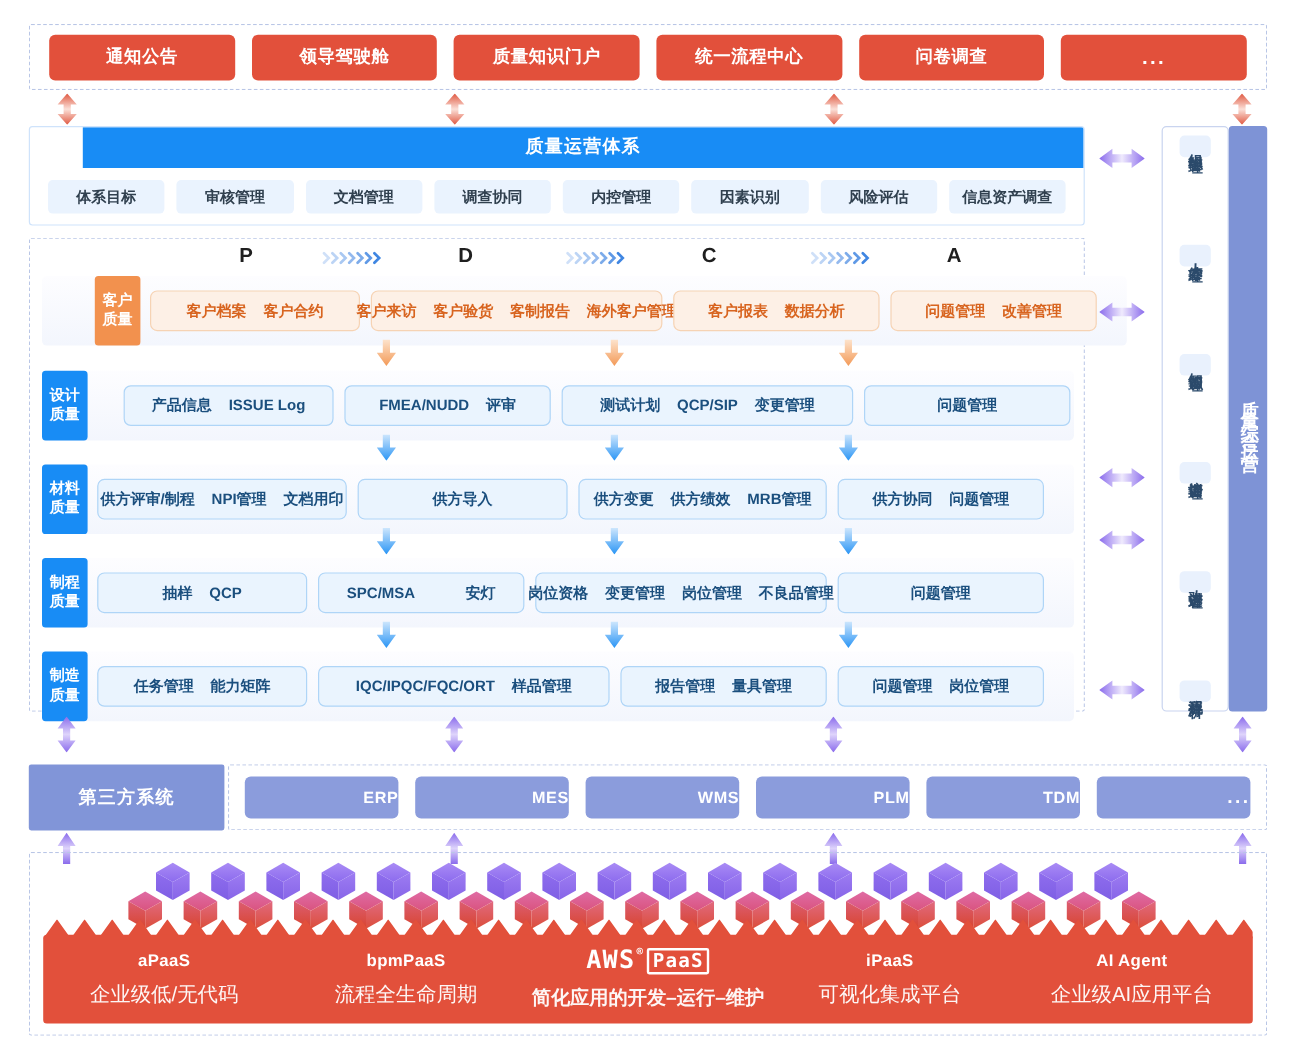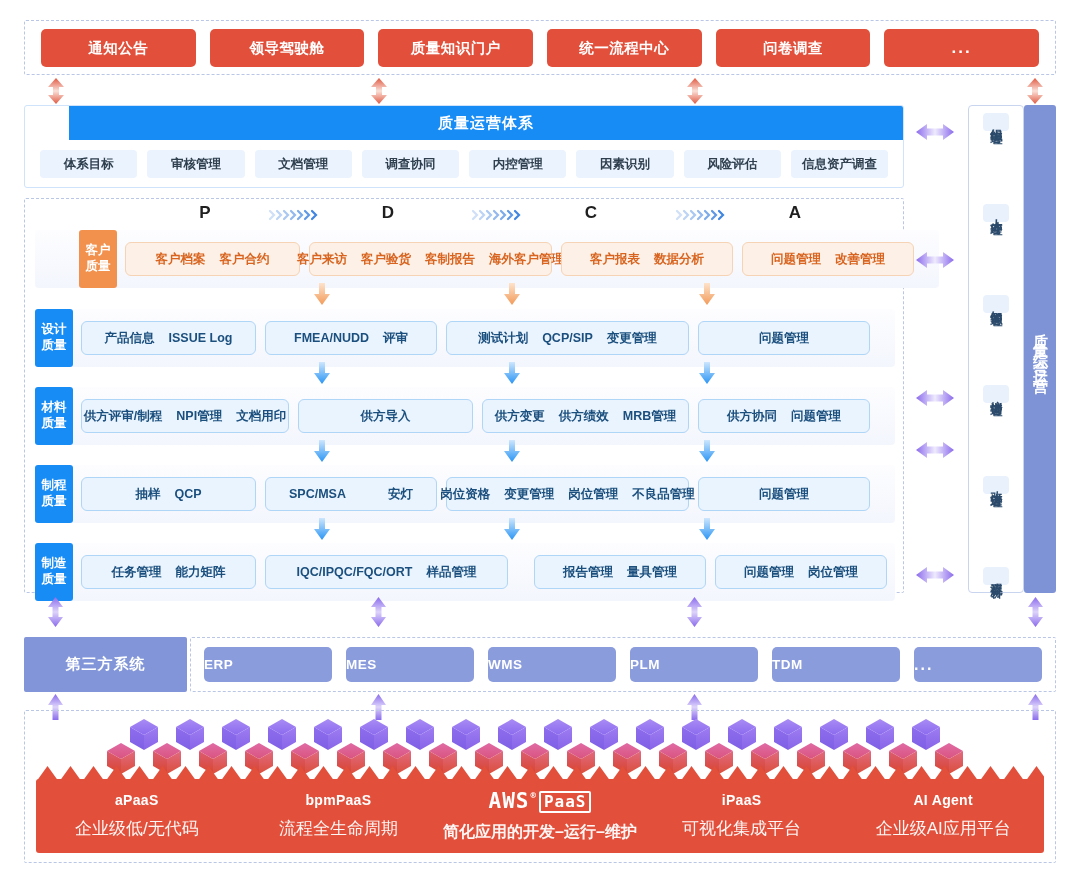--- a/index.html
+++ b/index.html
@@ -134,21 +134,21 @@
     background:#8195D8;color:#fff;border-radius:2px;
     display:flex;align-items:center;justify-content:center;
     font-size:15px;font-weight:700;letter-spacing:1px;
   }
   #tp-row{left:190px;top:637px;width:866px;height:55px;}
   #tp-row .inner{
     display:flex;justify-content:space-between;align-items:center;height:100%;
     padding:0 6px;box-sizing:border-box;
   }
   .tp-item{
-    flex:1 1 0;margin:0 7px;height:35px;line-height:35px;text-align:left;
+    flex:1 1 0;margin:0 7px;height:35px;line-height:35px;text-align:right;
     background:#8B9CDC;color:#fff;border-radius:5px;font-size:13.5px;font-weight:700;
     letter-spacing:.5px;
   }
   .tp-item.dots{font-size:16px;letter-spacing:2px;}
 
   
   #paas-wrap{left:24px;top:710px;width:1032px;height:153px;}
   #cubes{
     position:absolute;left:80px;top:6px;width:880px;height:62px;
     overflow:hidden;
@@ -330,21 +330,21 @@
       <svg width="18" height="22" viewBox="0 0 18 22">
           <path d="M6 0 L12 0 L12 11 L17 11 L9 22 L1 11 L6 11 Z" fill="url(#og)"></path>
         </svg>
     </div>
     <div class="dn-arrow" style="left:673px;top:84px;">
       <svg width="18" height="22" viewBox="0 0 18 22">
           <path d="M6 0 L12 0 L12 11 L17 11 L9 22 L1 11 L6 11 Z" fill="url(#og)"></path>
         </svg>
     </div>
 
-    <div class="prow" style="top:110px;">
+    <div class="prow" style="top:110px;gap:22px;">
       <div class="prow-label blue">
         <span>设计</span>
         <span>质量</span>
       </div>
       <div class="prow-cards">
         <div class="pcard blue" style="width:175px;">
           <span class="seg">产品信息</span>
           <span class="seg">ISSUE Log</span>
         </div>
         <div class="pcard blue" style="width:172px;">
@@ -475,21 +475,21 @@
       </div>
       <div class="prow-cards">
         <div class="pcard blue" style="width:175px;">
           <span class="seg">任务管理</span>
           <span class="seg">能力矩阵</span>
         </div>
         <div class="pcard blue" style="width:243px;">
           <span class="seg">IQC/IPQC/FQC/ORT</span>
           <span class="seg">样品管理</span>
         </div>
-        <div class="pcard blue" style="width:172px;margin-left:17px;">
+        <div class="pcard blue" style="width:172px;">
           <span class="seg">报告管理</span>
           <span class="seg">量具管理</span>
         </div>
         <div class="pcard blue" style="width:172px;">
           <span class="seg">问题管理</span>
           <span class="seg">岗位管理</span>
         </div>
       </div>
     </div>
   </div>

